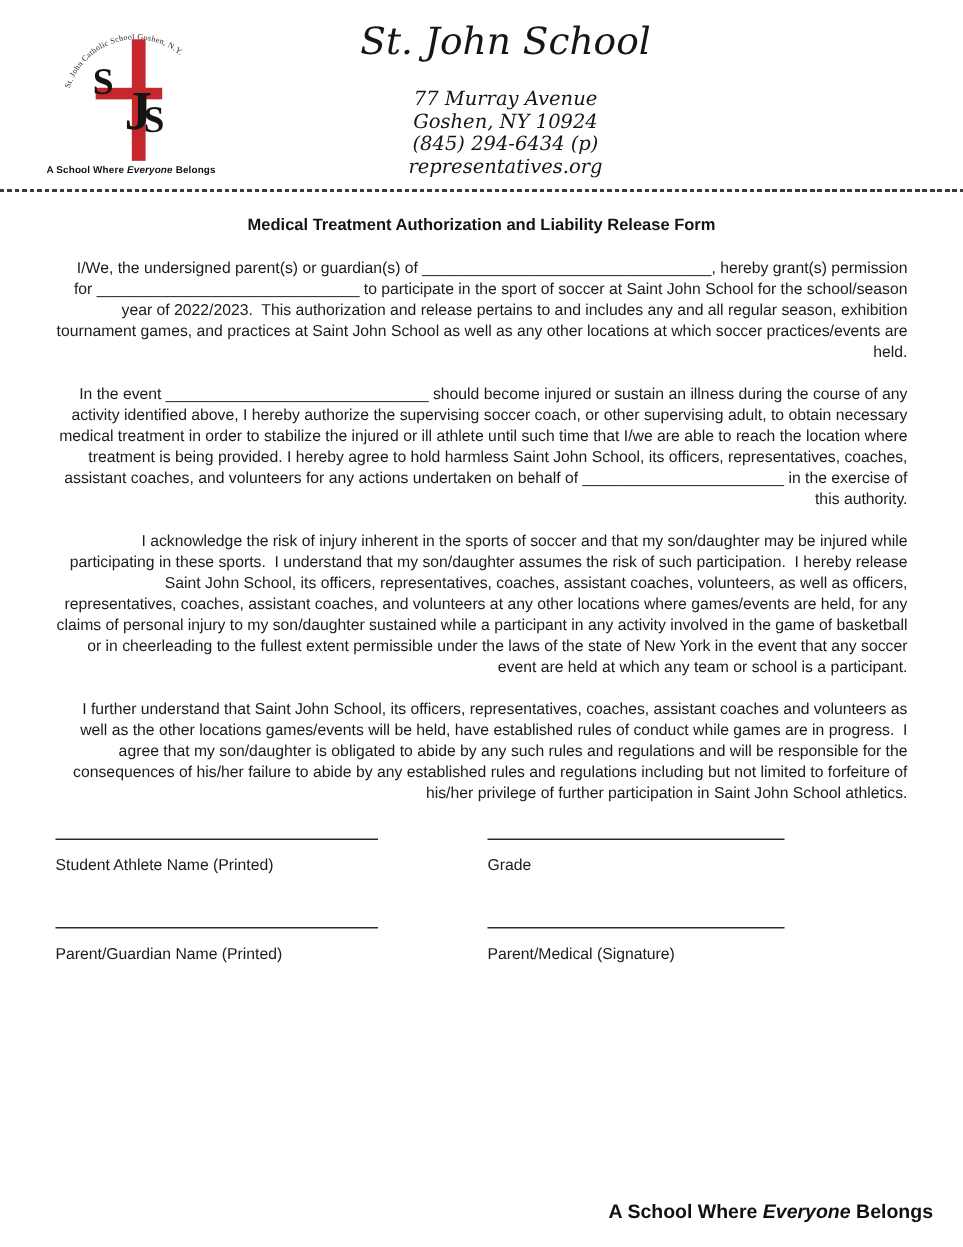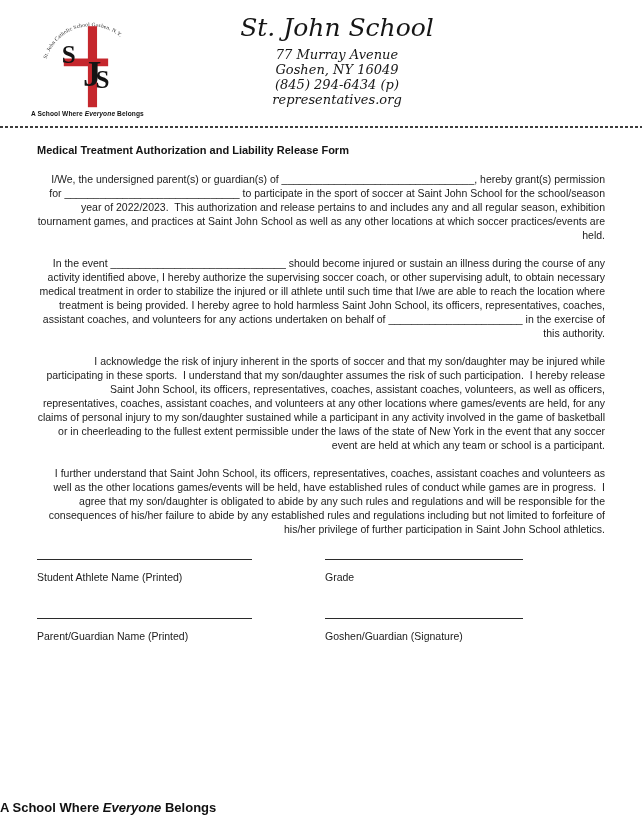--- a/index.html
+++ b/index.html
@@ -18,51 +18,51 @@
   .logo-svg { width: 104px; height: 108px; display: block; }
   .logo-tagline {
     position: absolute; left: -2px; top: 105px; width: 110px;
     text-align: center; font-size: 6.6px; font-weight: bold; color: #111;
     white-space: nowrap; letter-spacing: 0.1px;
   }
   .head-center {
     position: absolute; left: 32px; right: 0; top: 14px;
     text-align: center; font-family: "DejaVu Serif", serif; font-style: italic; color: #161616;
   }
-  .school-name { font-size: 25px; line-height: 27px; margin-bottom: 6px; font-weight: normal; font-style: italic; }
+  .school-name { font-size: 25px; line-height: 27px; margin-bottom: 18px; font-weight: normal; font-style: italic; }
   .addr-line { font-size: 13px; line-height: 15px; }
   .divider {
     position: absolute; top: 126px; left: 0; right: 0; height: 2px;
     background: repeating-linear-gradient(to right, #3d3d3d 0 3px, transparent 3px 5px);
   }
 
   
   .content { position: absolute; top: 144px; left: 37px; right: 37px; }
   .form-title {
-    text-align: left; font-size: 11px; font-weight: bold; color: #141414;
+    text-align: center; font-size: 11px; font-weight: bold; color: #141414;
     margin: 0 0 15px 0; line-height: 13px;
   }
   .para {
     font-size: 10.5px; line-height: 14px; margin: 0 0 14px 0;
     white-space: pre-wrap; color: #1b1b1b; text-align: right;
   }
 
   
   .sig-row { display: flex; }
   .sig-row-1 { margin-top: 22px; }
   .sig-row-2 { margin-top: 34px; }
   .sig-col-left { width: 215px; margin-right: 73px; }
   .sig-col-right { width: 198px; }
   .sig-line { border-bottom: 1.5px solid #2b2b2b; height: 1px; }
   .sig-label { font-size: 10.5px; margin-top: 11px; color: #1b1b1b; }
 
   
   .page-footer {
     position: absolute; left: 0; right: 20px; top: 800px;
-    text-align: left; font-size: 13px; font-weight: bold; color: #111;
+    text-align: right; font-size: 13px; font-weight: bold; color: #111;
   }
   .page-footer .em { font-style: italic; }
 </style>
 </head>
 <body>
 
 <div class="page">
 
   <div class="logo-wrap">
     <svg class="logo-svg" viewBox="0 0 104 112">
@@ -75,21 +75,21 @@
       <text x="28" y="60" font-size="26" font-weight="bold" font-family="Liberation Serif, serif" fill="#141414">S</text>
       <text x="50" y="84" font-size="38" font-weight="bold" font-family="Liberation Serif, serif" fill="#141414">J</text>
       <text x="63" y="86" font-size="26" font-weight="bold" font-family="Liberation Serif, serif" fill="#141414">S</text>
     </svg>
     <div class="logo-tagline"><span>A School Where </span><i>Everyone</i><span> Belongs</span></div>
   </div>
 
   <div class="head-center">
     <div class="school-name">St. John School</div>
     <div class="addr-line">77 Murray Avenue</div>
-    <div class="addr-line">Goshen, NY 16049</div>
+    <div class="addr-line">Goshen, NY 10924</div>
     <div class="addr-line">(845) 294-6434 (p)</div>
     <div class="addr-line">representatives.org</div>
   </div>
 
   <div class="divider"></div>
 
   <div class="content">
     <h1 class="form-title">Medical Treatment Authorization and Liability Release Form</h1>
     <p class="para">I/We, the undersigned parent(s) or guardian(s) of _________________________________, hereby grant(s) permission for ______________________________ to participate in the sport of soccer at Saint John School for the school/season year of 2022/2023.  This authorization and release pertains to and includes any and all regular season, exhibition tournament games, and practices at Saint John School as well as any other locations at which soccer practices/events are held.</p>
     <p class="para">In the event ______________________________ should become injured or sustain an illness during the course of any activity identified above, I hereby authorize the supervising soccer coach, or other supervising adult, to obtain necessary medical treatment in order to stabilize the injured or ill athlete until such time that I/we are able to reach the location where treatment is being provided. I hereby agree to hold harmless Saint John School, its officers, representatives, coaches, assistant coaches, and volunteers for any actions undertaken on behalf of _______________________ in the exercise of this authority.</p>
@@ -107,20 +107,20 @@
       </div>
     </div>
 
     <div class="sig-row sig-row-2">
       <div class="sig-col-left">
         <div class="sig-line"></div>
         <div class="sig-label">Parent/Guardian Name (Printed)</div>
       </div>
       <div class="sig-col-right">
         <div class="sig-line"></div>
-        <div class="sig-label">Goshen/Guardian (Signature)</div>
+        <div class="sig-label">Parent/Medical (Signature)</div>
       </div>
     </div>
   </div>
 
   <div class="page-footer"><span>A School Where </span><span class="em">Everyone</span><span> Belongs</span></div>
 
 </div>
 
 </body></html>

